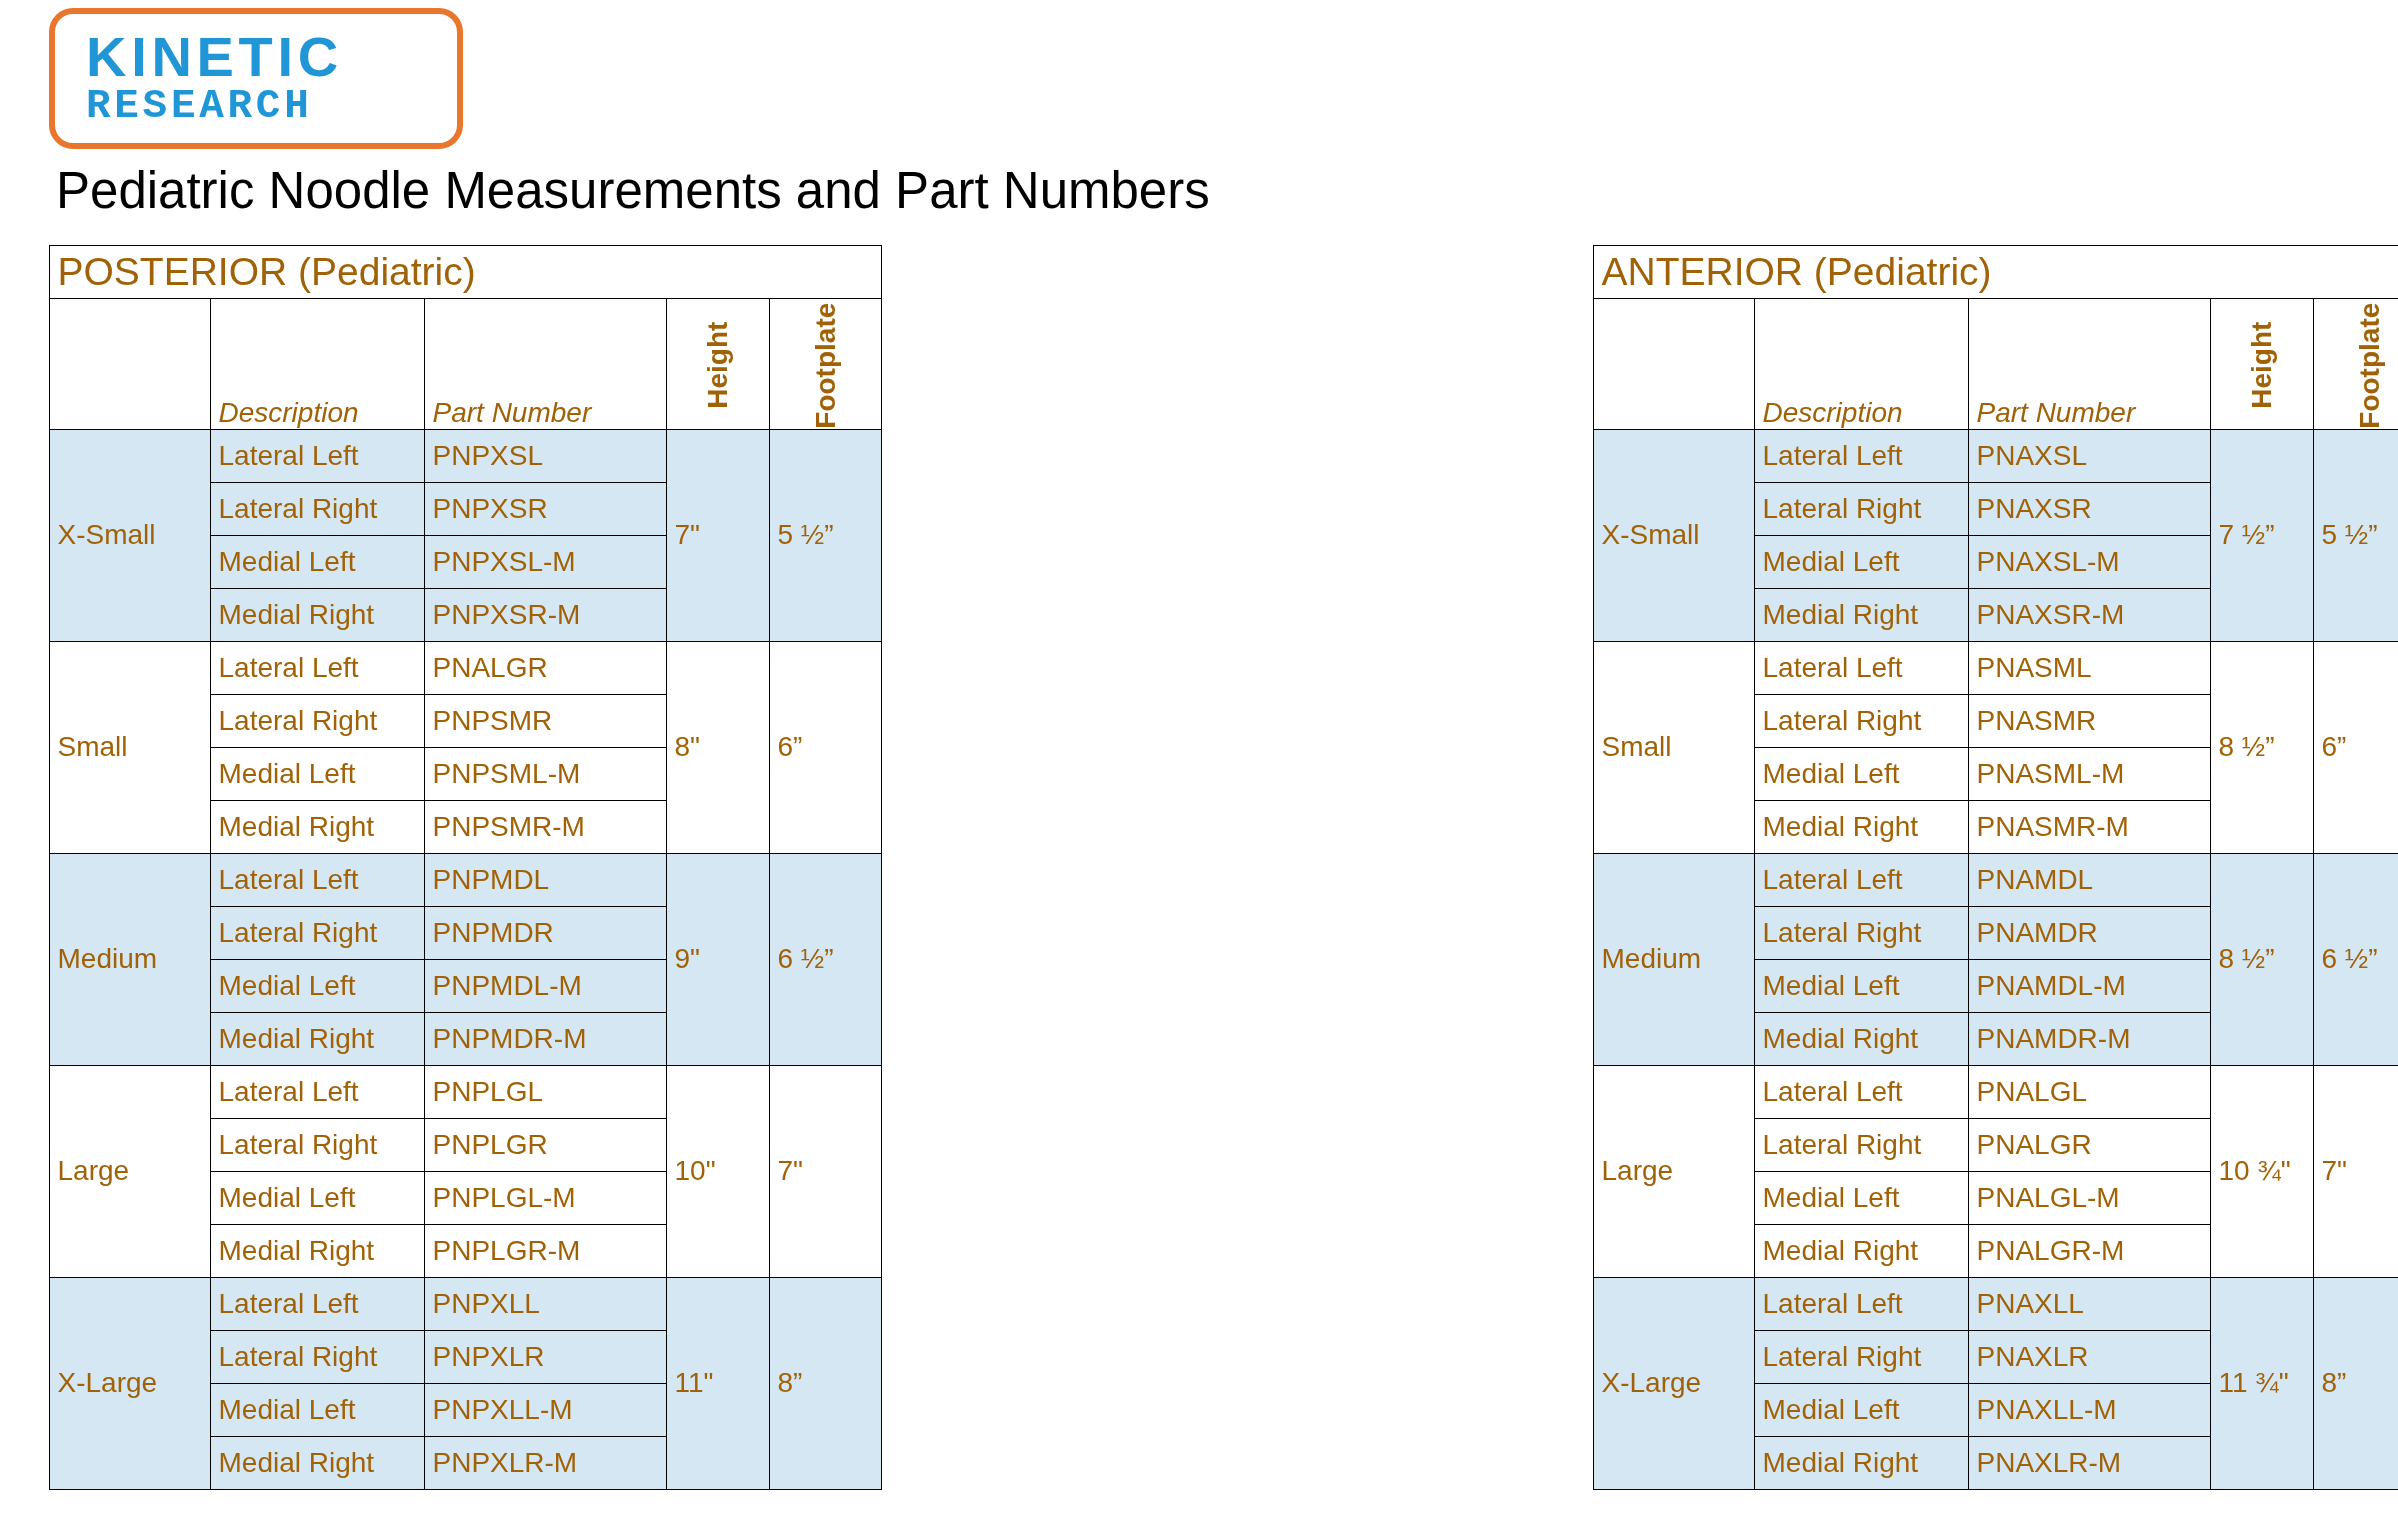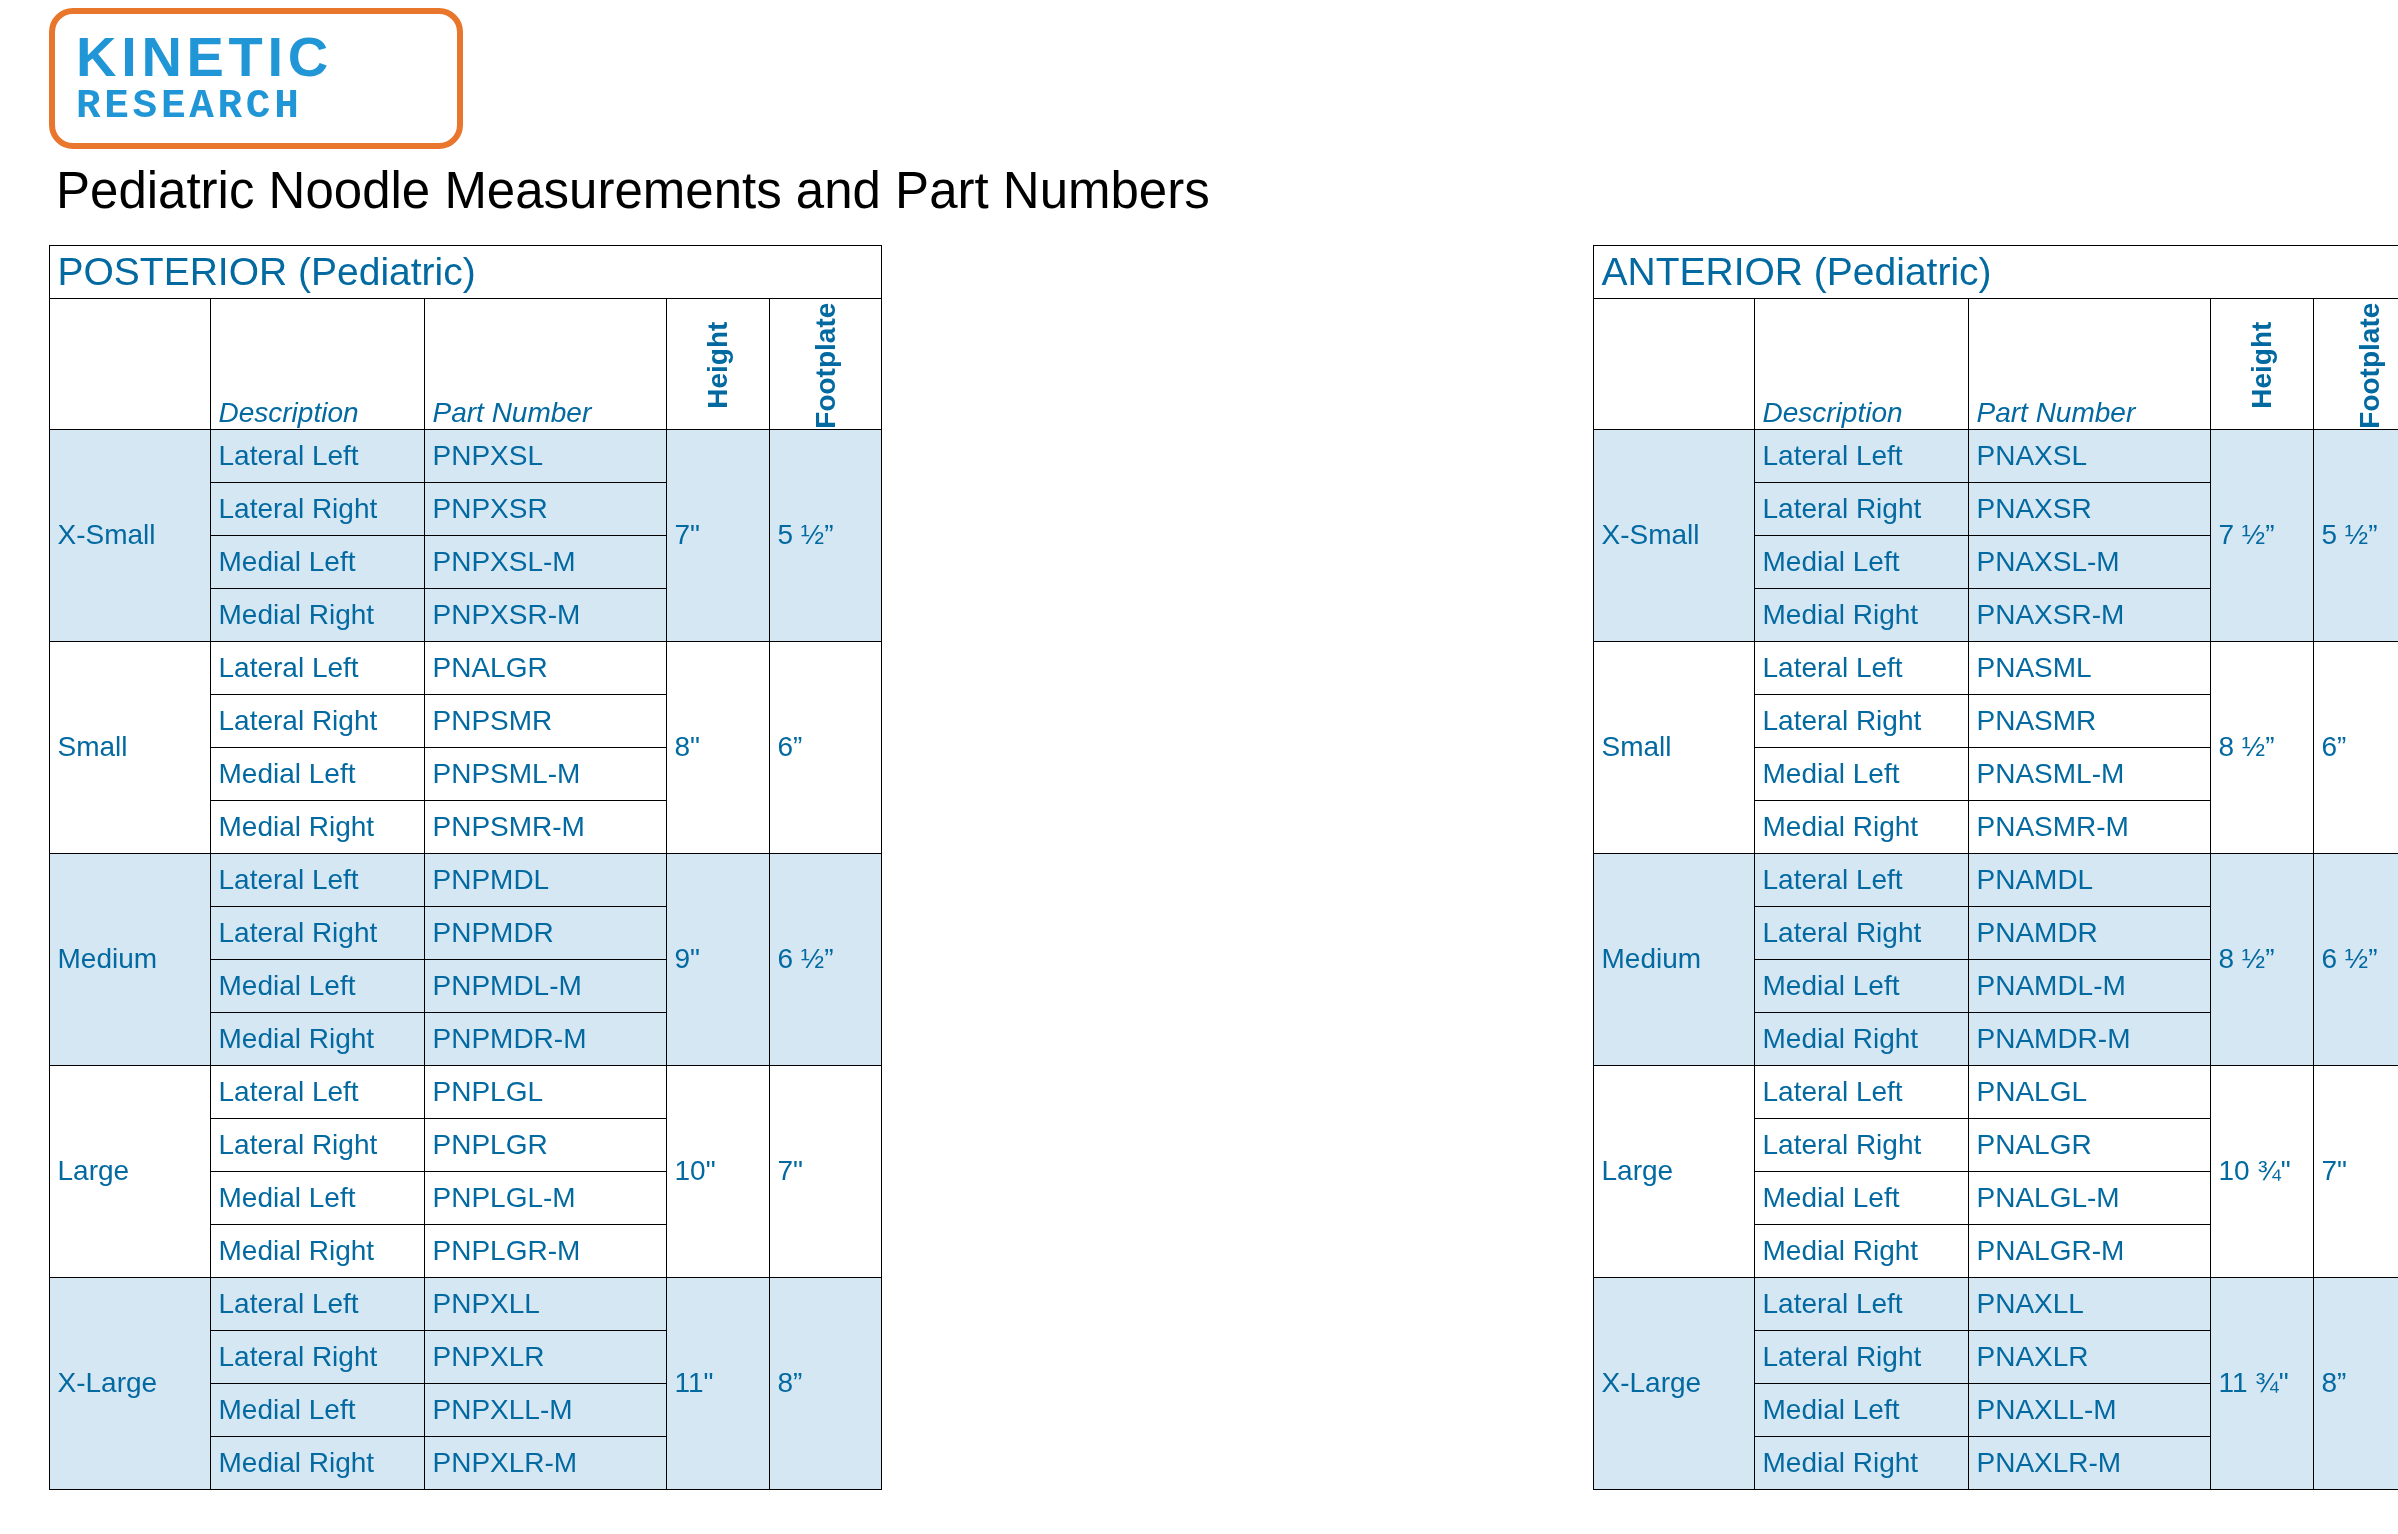--- a/index.html
+++ b/index.html
@@ -21,21 +21,21 @@
     position: absolute;
     left: 49px; top: 7.5px;
     width: 414px; height: 141px;
     border: 6.6px solid #E8762C;
     border-radius: 24px;
     background: #ffffff;
     display: flex;
     flex-direction: column;
     justify-content: center;
     align-items: flex-start;
-    padding-left: 21px;
+    padding-left: 31px;
   }
   .logo-kinetic {
     font-family: "Liberation Sans", sans-serif;
     font-weight: bold;
     font-size: 56px;
     letter-spacing: 4.7px;
     color: #2196D6;
     line-height: 1.02;
   }
   .logo-research {
@@ -77,21 +77,21 @@
     top: 245px;
   }
   .tbl-wrap.left  { left: 49px;   width: 834px; }
   .tbl-wrap.right { left: 1593px; width: 834px; }
 
   table.noodle {
     border-collapse: collapse;
     table-layout: fixed;
     width: 708px;
     font-size: 28px;
-    color: #0369a1;
+    color: #a16207;
   }
   table.noodle td, table.noodle th {
     border: 1.9px solid #000;
     padding: 0 7.5px;
     height: 53px;
     vertical-align: middle;
     font-weight: normal;
     text-align: left;
     background: #ffffff;
   }

